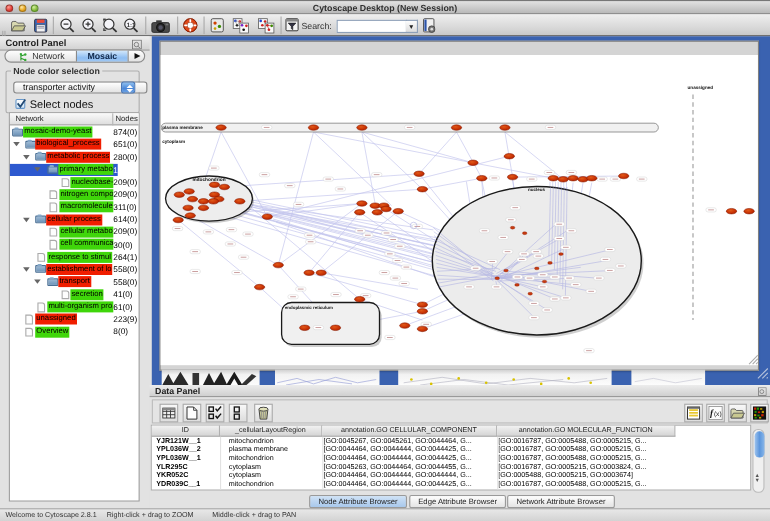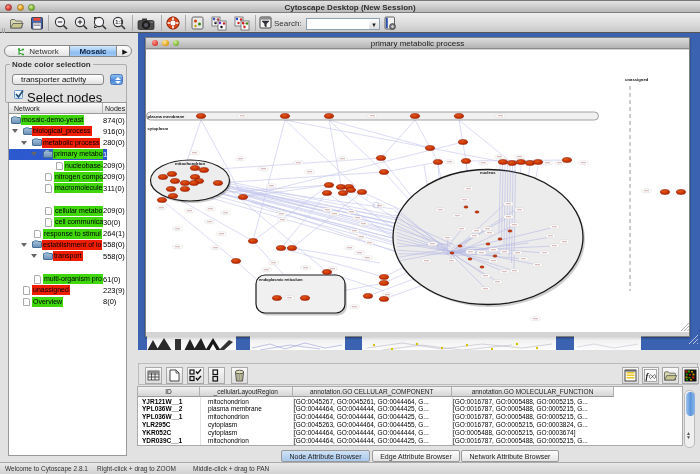--- a/index.html
+++ b/index.html
@@ -15,25 +15,25 @@
 #searcharrow{position:absolute;left:369px;top:5px;width:11px;height:12px;background:linear-gradient(#fdfdfd,#dcdcdc);border:1px solid #8ea0b8;border-left:none;font-size:6px;text-align:center;line-height:12px;color:#222}
 
 #cpanel{left:0;top:33px;width:138px;height:429px;background:#e2e2e2}
 #cphead{left:0;top:0;width:136px;height:13px;background:linear-gradient(#efefef,#d2d2d2);border-bottom:1px solid #9a9a9a;font-size:8.5px;font-weight:bold;color:#222;line-height:13px;padding-left:5px}
 #tabs{left:4px;top:11.5px;width:128px;height:12px;border:1px solid #8a8a8a;border-radius:6px;background:linear-gradient(#fefefe,#e3e3e3);overflow:hidden}
 #tab-mosaic{position:absolute;left:64px;top:0;width:48px;height:12px;background:linear-gradient(#d3e8fb,#8fbef2 55%,#a8cdf4);border-left:1px solid #8a8a8a;border-right:1px solid #8a8a8a;font-size:8px;font-weight:bold;color:#10284a;text-align:center;line-height:11px}
 #tab-net{position:absolute;left:0;top:0;width:64px;height:12px;font-size:8px;color:#333;text-align:center;line-height:11px}
 #tab-arrow{position:absolute;left:112px;top:0;width:16px;height:12px;font-size:7px;color:#111;text-align:center;line-height:11px}
 #groupbox{left:5px;top:31px;width:122px;height:39px;border:1px solid #adadad;border-radius:2px}
 #grouplbl{left:10px;top:27px;background:#e2e2e2;font-size:8px;font-weight:bold;color:#333;padding:0 2px}
-#combo{left:12px;top:41px;width:92px;height:11px;border:1px solid #878787;border-radius:3px;background:linear-gradient(#ffffff,#e2e2e2);font-size:8px;color:#111;line-height:10px;padding-left:8px}
+#combo{left:12px;top:41px;width:122px;height:11px;border:1px solid #878787;border-radius:3px;background:linear-gradient(#ffffff,#e2e2e2);font-size:8px;color:#111;line-height:10px;padding-left:8px}
 #combocap{left:110px;top:41px;width:13px;height:11px;border-radius:2.5px;background:linear-gradient(#8fc0f0,#4a86d8 60%,#6ba3e6);border:1px solid #4a78b8}
 .caparr{position:absolute;left:3.5px;width:0;height:0;border-left:3px solid transparent;border-right:3px solid transparent}
 #checkbox{left:14px;top:57px;width:9px;height:9px;background:linear-gradient(#fdfefe,#cfe4f7);border:1px solid #6899cc;border-radius:1.5px;font-size:9px;line-height:8px;color:#1a3a5c;font-weight:bold}
-#checklbl{left:27px;top:57px;font-size:13px;color:#111}
+#checklbl{left:27px;top:57px;font-size:10px;color:#111}
 #treebox{left:8px;top:69px;width:119px;height:354px;background:#fff;border:1px solid #9a9a9a}
 #treehead{position:absolute;left:0;top:0;width:117px;height:11px;background:linear-gradient(#fafafa,#dedede);border-bottom:1px solid #9a9a9a;font-size:7px;color:#222;line-height:11px}
 .trow{position:absolute;left:0;width:98px;height:11.35px;font-size:7px;line-height:11px;white-space:nowrap}
 .tlab{position:absolute;top:0.5px;height:10px;padding:0 1px;color:#000;line-height:10.5px;overflow:hidden}
 .tnum{position:absolute;left:94px;top:0;color:#000;font-size:7.5px}
 .green{background:#3fd60a}
 .red{background:#f01e00}
 .arr{position:absolute;top:3.5px;width:0;height:0;border-left:3.2px solid transparent;border-right:3.2px solid transparent;border-top:4.5px solid #666}
 .fold{position:absolute;top:2px;width:10px;height:7px;background:linear-gradient(#9db9d4,#6d93b8);border:0.5px solid #4a6f94;border-radius:1px}
 .fold:before{content:"";position:absolute;left:0.5px;top:-2px;width:4px;height:2px;background:#86a8c8;border-radius:1px 1px 0 0}
@@ -160,20 +160,25 @@
       <div id="searchfield"></div>
       <div id="searcharrow">▼</div>
       <svg class="abs" style="left:384px;top:3px" width="12" height="15" viewBox="0 0 12 15">
         <rect x="1" y="1" width="9.5" height="12" rx="1" fill="#f0f0f0" stroke="#444" stroke-width="0.8"></rect>
         <rect x="1.8" y="1.8" width="2" height="10.4" fill="#2a52a8"></rect>
         <circle cx="8.5" cy="10.5" r="3" fill="#777" stroke="#333" stroke-width="0.6"></circle>
         <circle cx="8.5" cy="10.5" r="1.2" fill="#ddd"></circle>
       </svg>
     </div>
 <div class="abs" id="cpanel">
+      <div class="abs" id="cphead">Control Panel<svg class="abs" style="left:120px;top:2.5px" width="9" height="9" viewBox="0 0 9 9">
+          <rect x="0.5" y="0.5" width="8" height="8" fill="none" stroke="#777" stroke-width="0.8"></rect>
+          <circle cx="4" cy="4.5" r="2" fill="none" stroke="#777" stroke-width="0.8"></circle>
+          <line x1="5.5" y1="6" x2="7.5" y2="8" stroke="#777" stroke-width="0.9"></line>
+        </svg></div>
       <div class="abs" id="tabs">
 <div id="tab-net"><svg style="position:absolute;left:12px;top:2px" width="8" height="8" viewBox="0 0 8 8">
             <path d="M2 1 L2 7 M2 3 L6 1.5 M2 5 L6 6.5" stroke="#2a9a2a" stroke-width="1"></path>
             <circle cx="2" cy="1.2" r="1.1" fill="#33aa33"></circle>
             <circle cx="6" cy="1.5" r="1.1" fill="#33aa33"></circle>
             <circle cx="6" cy="6.5" r="1.1" fill="#33aa33"></circle>
           </svg><span style="margin-left:14px">Network</span></div>
 <div id="tab-mosaic">Mosaic</div>
         <div id="tab-arrow">▶</div>
       </div>
@@ -198,21 +203,21 @@
         </div>
 <div class="trow" style="top:11.6px;">
           <div class="fold" style="left:2px"></div>
           <div class="tlab green" style="left:12px;max-width:82px">mosaic-demo-yeast</div>
           <div class="tnum" style="">874(0)</div>
         </div>
         <div class="trow" style="top:22.95px;">
           <div class="arr" style="left:3px"></div>
           <div class="fold" style="left:14px"></div>
           <div class="tlab red" style="left:23px;max-width:71px">biological_process</div>
-          <div class="tnum" style="">916(0)</div>
+          <div class="tnum" style="">651(0)</div>
         </div>
         <div class="trow" style="top:34.3px;">
           <div class="arr" style="left:12px"></div>
           <div class="fold" style="left:23px"></div>
           <div class="tlab red" style="left:33px;max-width:61px">metabolic process</div>
           <div class="tnum" style="">280(0)</div>
         </div>
         <div class="trow" style="top:45.65px;background:#2d59cf;">
           <div class="arr" style="left:22px"></div>
           <div class="fold" style="left:34px"></div>
@@ -227,20 +232,26 @@
         <div class="trow" style="top:68.35px;">
           <div class="file" style="left:36px"></div>
           <div class="tlab green" style="left:45px;max-width:49px">nitrogen compo</div>
           <div class="tnum" style="">209(0)</div>
         </div>
         <div class="trow" style="top:79.69999999999999px;">
           <div class="file" style="left:36px"></div>
           <div class="tlab green" style="left:45px;max-width:49px">macromolecule</div>
           <div class="tnum" style="">311(0)</div>
         </div>
+        <div class="trow" style="top:91.05px;">
+          <div class="arr" style="left:12px"></div>
+          <div class="fold" style="left:23px"></div>
+          <div class="tlab red" style="left:33px;max-width:61px">cellular process</div>
+          <div class="tnum" style="">614(0)</div>
+        </div>
         <div class="trow" style="top:102.39999999999999px;">
           <div class="file" style="left:36px"></div>
           <div class="tlab green" style="left:45px;max-width:49px">cellular metabo</div>
           <div class="tnum" style="">209(0)</div>
         </div>
         <div class="trow" style="top:113.74999999999999px;">
           <div class="file" style="left:36px"></div>
           <div class="tlab green" style="left:45px;max-width:49px">cell communicat</div>
           <div class="tnum" style="">30(0)</div>
         </div>
@@ -254,44 +265,44 @@
           <div class="fold" style="left:23px"></div>
           <div class="tlab red" style="left:33px;max-width:61px">establishment of lo</div>
           <div class="tnum" style="">558(0)</div>
         </div>
         <div class="trow" style="top:147.79999999999998px;">
           <div class="arr" style="left:22px"></div>
           <div class="fold" style="left:34px"></div>
           <div class="tlab red" style="left:44px;max-width:50px">transport</div>
           <div class="tnum" style="">558(0)</div>
         </div>
+        <div class="trow" style="top:159.14999999999998px;">
+          <div class="file" style="left:47px"></div>
+          <div class="tlab green" style="left:55px;max-width:39px">secretion</div>
+          <div class="tnum" style="">41(0)</div>
+        </div>
         <div class="trow" style="top:170.5px;">
           <div class="file" style="left:25px"></div>
           <div class="tlab green" style="left:34px;max-width:60px">multi-organism pro</div>
           <div class="tnum" style="">61(0)</div>
         </div>
         <div class="trow" style="top:181.85px;">
           <div class="file" style="left:14px"></div>
           <div class="tlab red" style="left:23px;max-width:71px">unassigned</div>
           <div class="tnum" style="">223(9)</div>
         </div>
         <div class="trow" style="top:193.2px;">
           <div class="file" style="left:14px"></div>
           <div class="tlab green" style="left:23px;max-width:71px">Overview</div>
           <div class="tnum" style="">8(0)</div>
         </div>
       </div>
     </div>
 <div class="abs" id="mdi">
       <div id="iwin">
-<div id="ititle">primary metabolic process
-<div class="itl" style="left:5.5px;background:radial-gradient(circle at 35% 30%,#ff9a90,#e4443c 60%,#b02820)"></div>
-<div class="itl" style="left:16px;background:radial-gradient(circle at 35% 30%,#ffe9a8,#e8a820 60%,#c07d10)"></div>
-<div class="itl" style="left:26.5px;background:radial-gradient(circle at 35% 30%,#d2f0a0,#88bc3c 60%,#5c9428)"></div>
-</div>
 <div id="icanvas"><svg width="543" height="282" viewBox="0 0 543 282">
             <defs>
               <radialGradient id="ng" cx="0.4" cy="0.35" r="0.8">
                 <stop offset="0" stop-color="#e05818"></stop>
                 <stop offset="0.6" stop-color="#c63004"></stop>
                 <stop offset="1" stop-color="#9e2200"></stop>
               </radialGradient>
             </defs>
             <g stroke="#9093de" stroke-width="0.6" opacity="0.55">
               <line x1="50.0" y1="125.0" x2="284.0" y2="173.0"></line>
@@ -721,20 +732,24 @@
         </svg></div>
       <div class="bw" style="left:436px;width:67px">
 <svg width="67" height="18" viewBox="0 0 67 18">
           <path d="M3 11 L20 8 L40 12 L64 8" stroke="#bbc" stroke-width="0.5" fill="none"></path>
         </svg></div>
       <svg class="abs" style="left:547px;top:300px" width="14" height="12" viewBox="0 0 14 12">
         <path d="M4 11 L13 2 M8 11 L13 6 M12 11 L13 10" stroke="#b8c4dd" stroke-width="1" fill="none"></path>
       </svg>
     </div>
 <div class="abs" id="dpanel">
+      <div id="dphead">Data Panel<svg class="abs" style="left:553px;top:1.5px" width="8" height="8" viewBox="0 0 9 9">
+          <rect x="0.5" y="0.5" width="8" height="8" fill="none" stroke="#777" stroke-width="0.8"></rect>
+          <circle cx="4" cy="4.5" r="2" fill="none" stroke="#777" stroke-width="0.8"></circle>
+        </svg></div>
       <div id="dptool">
         <div class="dbtn" style="left:6px"><svg width="15" height="15" viewBox="0 0 15 15">
             <rect x="2" y="3" width="11" height="9" fill="#eee" stroke="#333" stroke-width="0.8"></rect>
             <path d="M2 6 L13 6 M2 9 L13 9 M5.5 3 L5.5 12 M9 3 L9 12" stroke="#333" stroke-width="0.8"></path>
             <rect x="2" y="3" width="11" height="2" fill="#888"></rect>
           </svg></div>
         <div class="dbtn" style="left:27px"><svg width="15" height="15" viewBox="0 0 15 15">
             <path d="M3 2 L9 2 L12 5 L12 13 L3 13 Z" fill="#fdfdfd" stroke="#333" stroke-width="0.9"></path>
             <path d="M9 2 L9 5 L12 5" fill="none" stroke="#333" stroke-width="0.8"></path>
           </svg></div>

